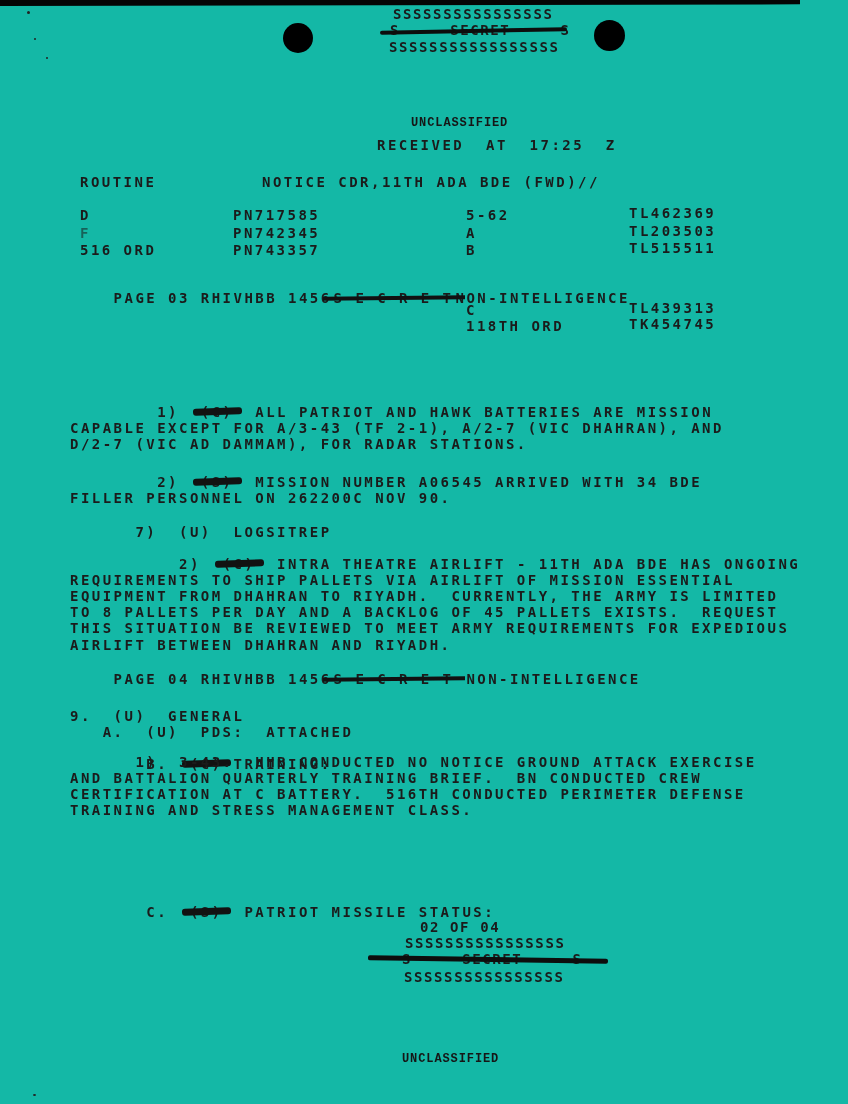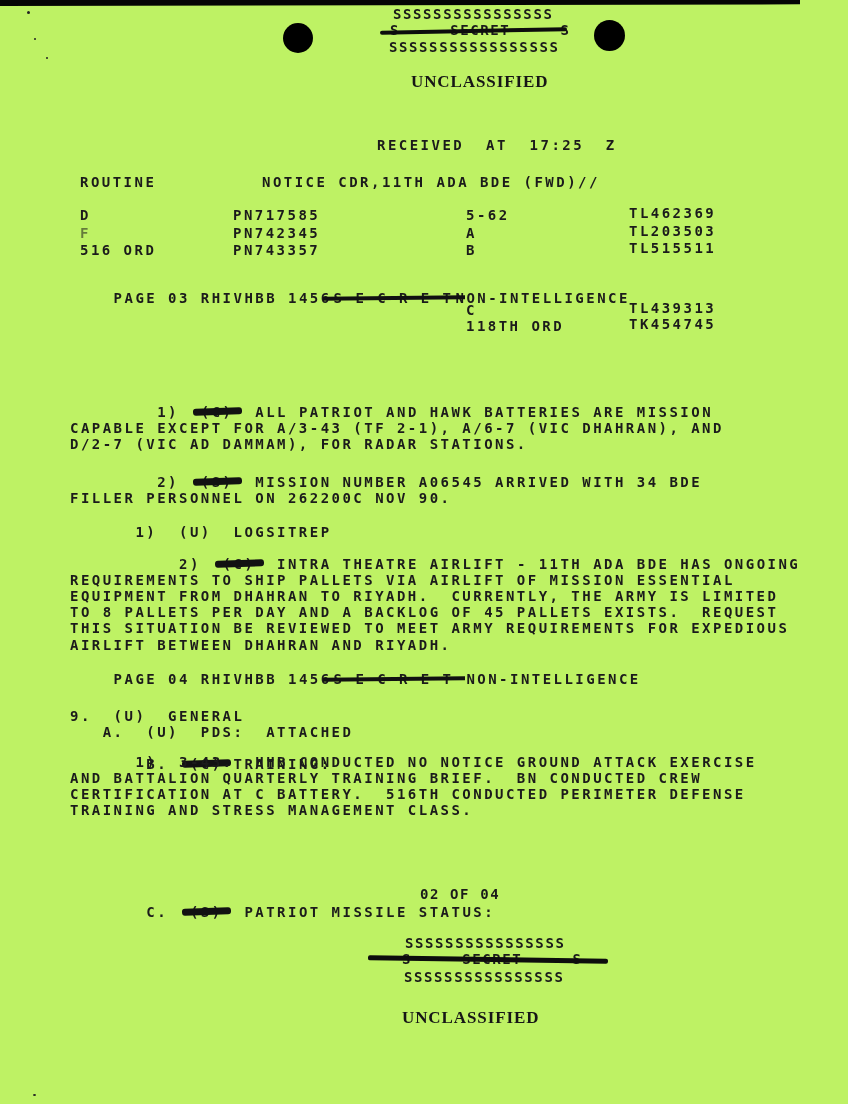--- a/index.html
+++ b/index.html
@@ -1,28 +1,28 @@
 <!DOCTYPE html>
 <html><head>
 <meta charset="utf-8">
 <style>
   html,body { margin:0; padding:0; background:#d8d8d8; }
   .page {
     position:relative; width:848px; height:1104px; margin:0 auto;
-    background:#bef264; overflow:hidden;
+    background:#14b8a6; overflow:hidden;
     font-family:"DejaVu Sans Mono", monospace;
     font-size:14px; font-weight:bold; color:#1b1b1b;
     letter-spacing:2.47px;
   }
   .t { position:absolute; white-space:pre; }
   .para { position:absolute; white-space:pre-wrap; width:760px; line-height:16.1px; }
   .banner-line { letter-spacing:1.6px; }
   .unclass {
-    position:absolute; font-family:Liberation Serif, serif;
-    font-size:17px; font-weight:bold; letter-spacing:0.9px; color:#161616;
+    position:absolute; font-family:Liberation Mono, monospace;
+    font-size:12px; font-weight:bold; letter-spacing:0.9px; color:#161616;margin-top:44px;
   }
   .scan-strip { position:absolute; left:0; top:0; width:800px; height:6px;
     background:#050505; transform:rotate(-0.12deg); transform-origin:left top; }
   .punch { position:absolute; background:#000; border-radius:50%; }
   .punch-l { left:283px; top:23px; width:30px; height:30px; }
   .punch-r { left:594px; top:20px; width:31px; height:31px; }
   .speck { position:absolute; background:#222; border-radius:50%; }
   .strike-bar { position:absolute; background:#0d0d0d; border-radius:2px; }
   
   .struck { position:relative; padding:0 2px; }
@@ -93,30 +93,30 @@
     </div>
     <div>
       <span class="t" style="left:466px;top:318px">118TH ORD</span>
       <span class="t" style="left:629px;top:316px">TK454745</span>
     </div>
   </div>
 
 
   <div class="para" style="left:70px;top:388px">
     <span>    1)  </span><span class="redact"><span>(C)</span></span><span>  ALL PATRIOT AND HAWK BATTERIES ARE MISSION
-CAPABLE EXCEPT FOR A/3-43 (TF 2-1), A/6-7 (VIC DHAHRAN), AND
+CAPABLE EXCEPT FOR A/3-43 (TF 2-1), A/2-7 (VIC DHAHRAN), AND
 D/2-7 (VIC AD DAMMAM), FOR RADAR STATIONS.</span>
   </div>
 
   <div class="para" style="left:70px;top:458px">
     <span>    2)  </span><span class="redact"><span>(S)</span></span><span>  MISSION NUMBER A06545 ARRIVED WITH 34 BDE
 FILLER PERSONNEL ON 262200C NOV 90.</span>
   </div>
 
-  <div class="t" style="left:70px;top:524px">      1)  (U)  LOGSITREP</div>
+  <div class="t" style="left:70px;top:524px">      7)  (U)  LOGSITREP</div>
 
   <div class="para" style="left:70px;top:540px">
     <span>      2)  </span><span class="redact"><span>(C)</span></span><span>  INTRA THEATRE AIRLIFT - 11TH ADA BDE HAS ONGOING
 REQUIREMENTS TO SHIP PALLETS VIA AIRLIFT OF MISSION ESSENTIAL
 EQUIPMENT FROM DHAHRAN TO RIYADH.  CURRENTLY, THE ARMY IS LIMITED
 TO 8 PALLETS PER DAY AND A BACKLOG OF 45 PALLETS EXISTS.  REQUEST
 THIS SITUATION BE REVIEWED TO MEET ARMY REQUIREMENTS FOR EXPEDIOUS
 AIRLIFT BETWEEN DHAHRAN AND RIYADH.</span>
   </div>
 
@@ -133,21 +133,21 @@
 
   <div class="para" style="left:70px;top:754px">      1)  3-43.  HHB CONDUCTED NO NOTICE GROUND ATTACK EXERCISE
 AND BATTALION QUARTERLY TRAINING BRIEF.  BN CONDUCTED CREW
 CERTIFICATION AT C BATTERY.  516TH CONDUCTED PERIMETER DEFENSE
 TRAINING AND STRESS MANAGEMENT CLASS.</div>
 
   <div class="t" style="left:70px;top:888px">
     <span>   C.  </span><span class="redact"><span>(S)</span></span><span>  PATRIOT MISSILE STATUS:</span>
   </div>
 
-  <div class="t banner-line" style="left:420px;top:886px">02 OF 04</div>
+  <div class="t banner-line" style="left:420px;top:919px">02 OF 04</div>
 
   <div class="t banner-line" style="left:405px;top:935px">SSSSSSSSSSSSSSSS</div>
   <div class="t banner-line" style="left:402px;top:951px">S     SECRET     S</div>
   <div class="strike-bar" style="left:368px;top:957px;width:240px;height:4.5px;transform:rotate(0.8deg)"></div>
   <div class="t banner-line" style="left:404px;top:969px">SSSSSSSSSSSSSSSS</div>
 
   <div class="unclass" style="left:402px;top:1008px">UNCLASSIFIED</div>
 
 </div>
 

